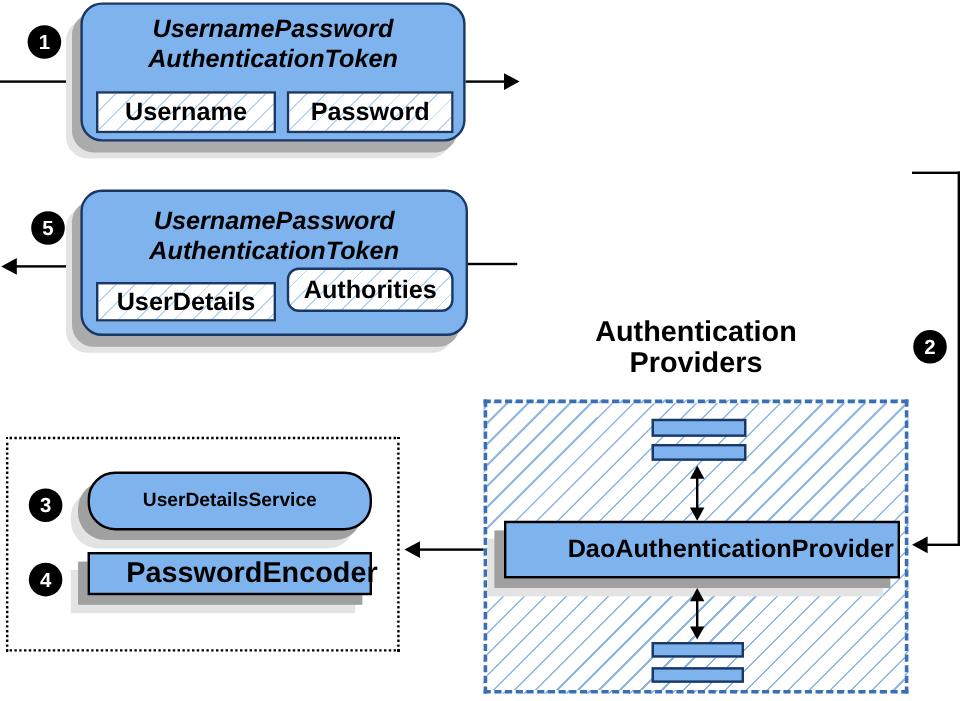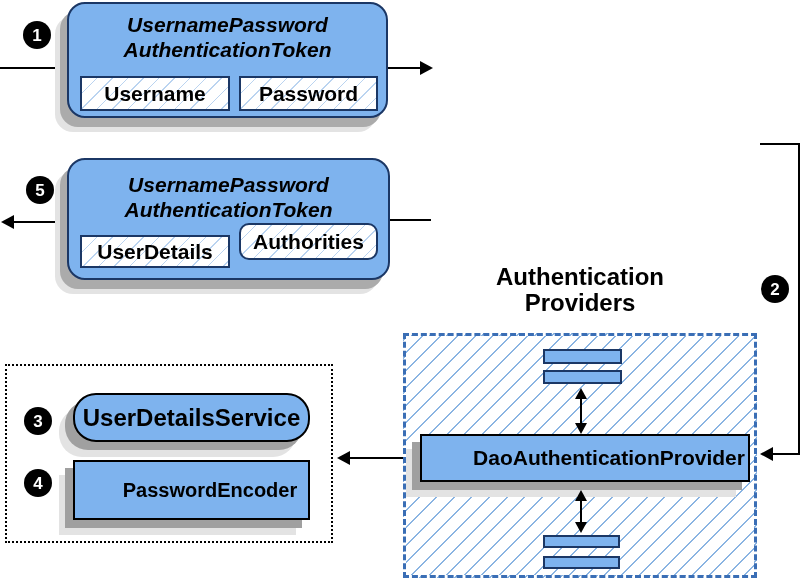--- a/index.html
+++ b/index.html
@@ -123,20 +123,20 @@
 
   <div class="ah ah-up" style="left:575px;top:490px;"></div>
   <div class="vline" style="left:580px;top:499px;height:26px;"></div>
   <div class="ah ah-down" style="left:575px;top:522px;"></div>
 
   <div class="abs bar" style="left:543px;top:535px;width:77px;height:13px;"></div>
   <div class="abs bar" style="left:543px;top:556px;width:77px;height:13px;"></div>
 
   <div class="abs dotted-area" style="left:5px;top:364px;width:328px;height:179px;"></div>
 
-  <div class="abs blue-box center-label" style="left:73px;top:393px;width:237px;height:49px;font-size:24px;border-radius:23px;">
+  <div class="abs blue-box center-label" style="left:73px;top:393px;width:237px;height:49px;font-size:16px;border-radius:23px;">
     <span>UserDetailsService</span>
   </div>
-  <div class="abs blue-box center-label" style="left:73px;top:460px;width:237px;height:60px;font-size:20px;padding-left:37px;">
+  <div class="abs blue-box center-label" style="left:73px;top:460px;width:237px;height:36px;font-size:24px;padding-left:37px;">
     <span>PasswordEncoder</span>
   </div>
 
 </div>
 
 </body></html>

